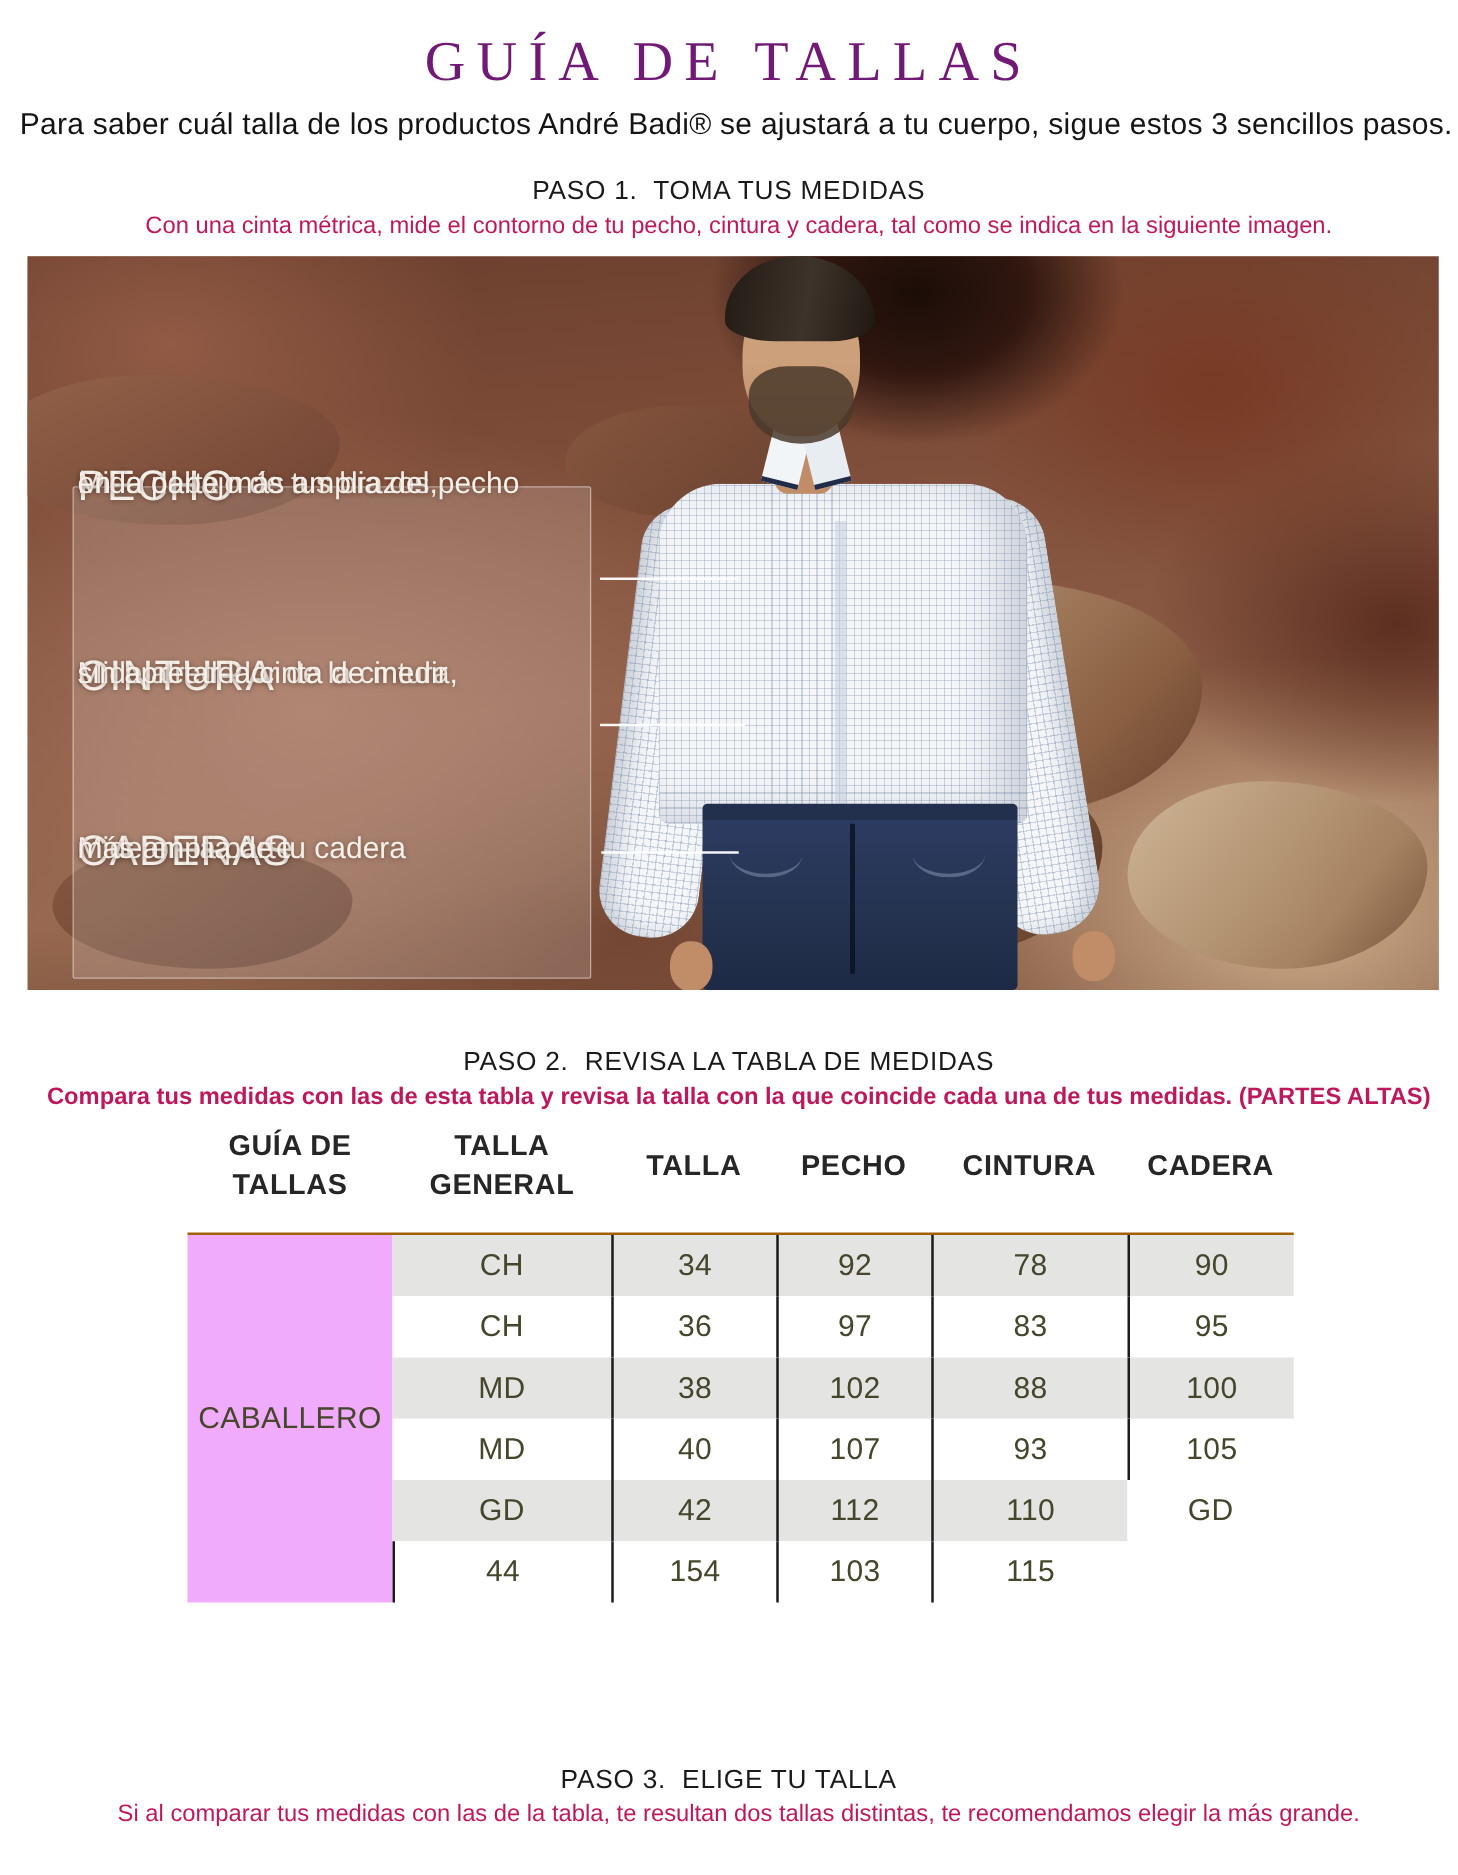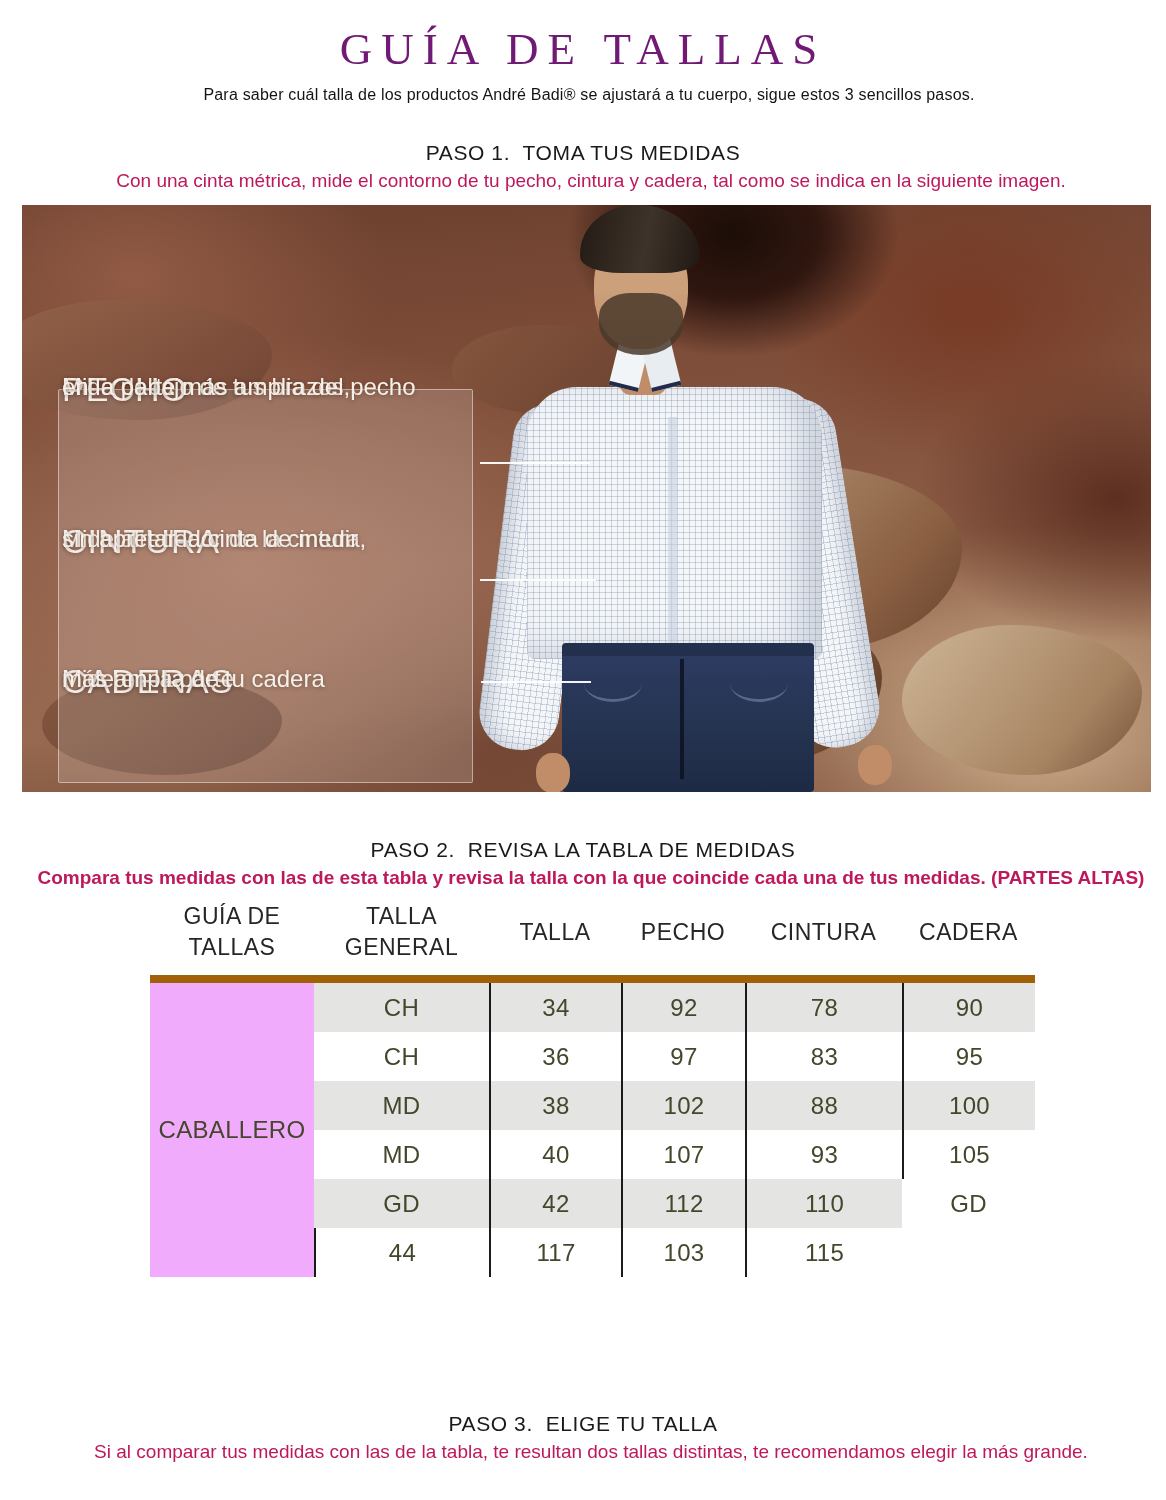--- a/index.html
+++ b/index.html
@@ -5,21 +5,21 @@
   html,body{margin:0;padding:0;background:#ffffff;}
   body{width:1166px;height:1500px;position:relative;overflow:hidden;
        font-family:"Liberation Sans",sans-serif;color:#141414;}
 
   .abs{position:absolute;}
   .center{left:0;right:0;text-align:center;}
 
   
   .page-title{top:23px;font-family:"Liberation Serif",serif;font-size:45px;font-weight:500;
               letter-spacing:9px;color:#701a75;white-space:pre;}
-  .intro{top:86px;font-size:16px;letter-spacing:.2px;padding-left:12px;}
+  .intro{top:86px;font-size:24px;letter-spacing:.2px;padding-left:12px;}
   .step-heading{font-size:21px;letter-spacing:.6px;color:#1a1a1a;white-space:pre-wrap;}
   .step-desc{font-size:19px;color:#be185d;margin-left:16px;}
   .h-step1{top:141px;} .d-step1{top:170px;}
   .h-step2{top:838px;} .d-step2{top:867px;font-weight:bold;}
   .h-step3{top:1412px;} .d-step3{top:1441px;}
 
   
   .photo{left:22px;top:205px;width:1129px;height:587px;overflow:hidden;
     background:
       radial-gradient(230px 170px at 63% 5%, #1c0d07 0%, #301710 38%, rgba(48,23,16,0) 72%),
@@ -87,21 +87,21 @@
   .m-line{font-size:24px;line-height:31px;font-weight:400;}
   .g-pecho{top:166px;} .g-cintura{top:318px;} .g-caderas{top:458px;}
   .pline{height:2px;background:#ffffff;opacity:.95;}
   .pl-pecho{left:458px;top:257px;width:110px;}
   .pl-cintura{left:458px;top:374px;width:116px;}
   .pl-caderas{left:459px;top:476px;width:110px;}
 
   
   .size-table{left:150px;top:896px;width:885px;}
   .t-head{display:grid;grid-template-columns:164px 175px 132px 124px 157px 133px;
-          align-items:center;border-bottom:8px solid #a16207;padding:2px 0 9px 0;min-height:68px;}
+          align-items:center;border-bottom:2px solid #a16207;padding:2px 0 20px 0;min-height:68px;font-weight:bold;}
   .t-h{font-size:23px;letter-spacing:.5px;color:#262626;text-align:center;line-height:31px;}
   .t-body{display:grid;grid-template-columns:164px 175px 132px 124px 157px 133px;
           grid-template-rows:repeat(6,49px);}
   .t-cell{display:flex;align-items:center;justify-content:center;
           font-size:24px;color:#45462b;letter-spacing:.3px;}
   .t-group{grid-row:1/7;grid-column:1;background:#f0abfc;}
   .rg{background:#e4e4e2;} .rw{background:#ffffff;}
   .vline{border-left:2px solid #1b1b1b;}
 </style>
 </head>
@@ -207,20 +207,20 @@
     <div class="t-cell rw vline">93</div>
     <div class="t-cell rw vline">105</div>
 
     <div class="t-cell rg">GD</div>
     <div class="t-cell rg vline">42</div>
     <div class="t-cell rg vline">112</div>
     <div class="t-cell rg vline">110</div>
 
     <div class="t-cell rw">GD</div>
     <div class="t-cell rw vline">44</div>
-    <div class="t-cell rw vline">117</div>
+    <div class="t-cell rw vline">154</div>
     <div class="t-cell rw vline">103</div>
     <div class="t-cell rw vline">115</div>
   </div>
 </div>
 
 <div class="abs center step-heading h-step3">PASO 3.  ELIGE TU TALLA</div>
 <div class="abs center step-desc d-step3">Si al comparar tus medidas con las de la tabla, te resultan dos tallas distintas, te recomendamos elegir la más grande.</div>
 
 </body></html>

